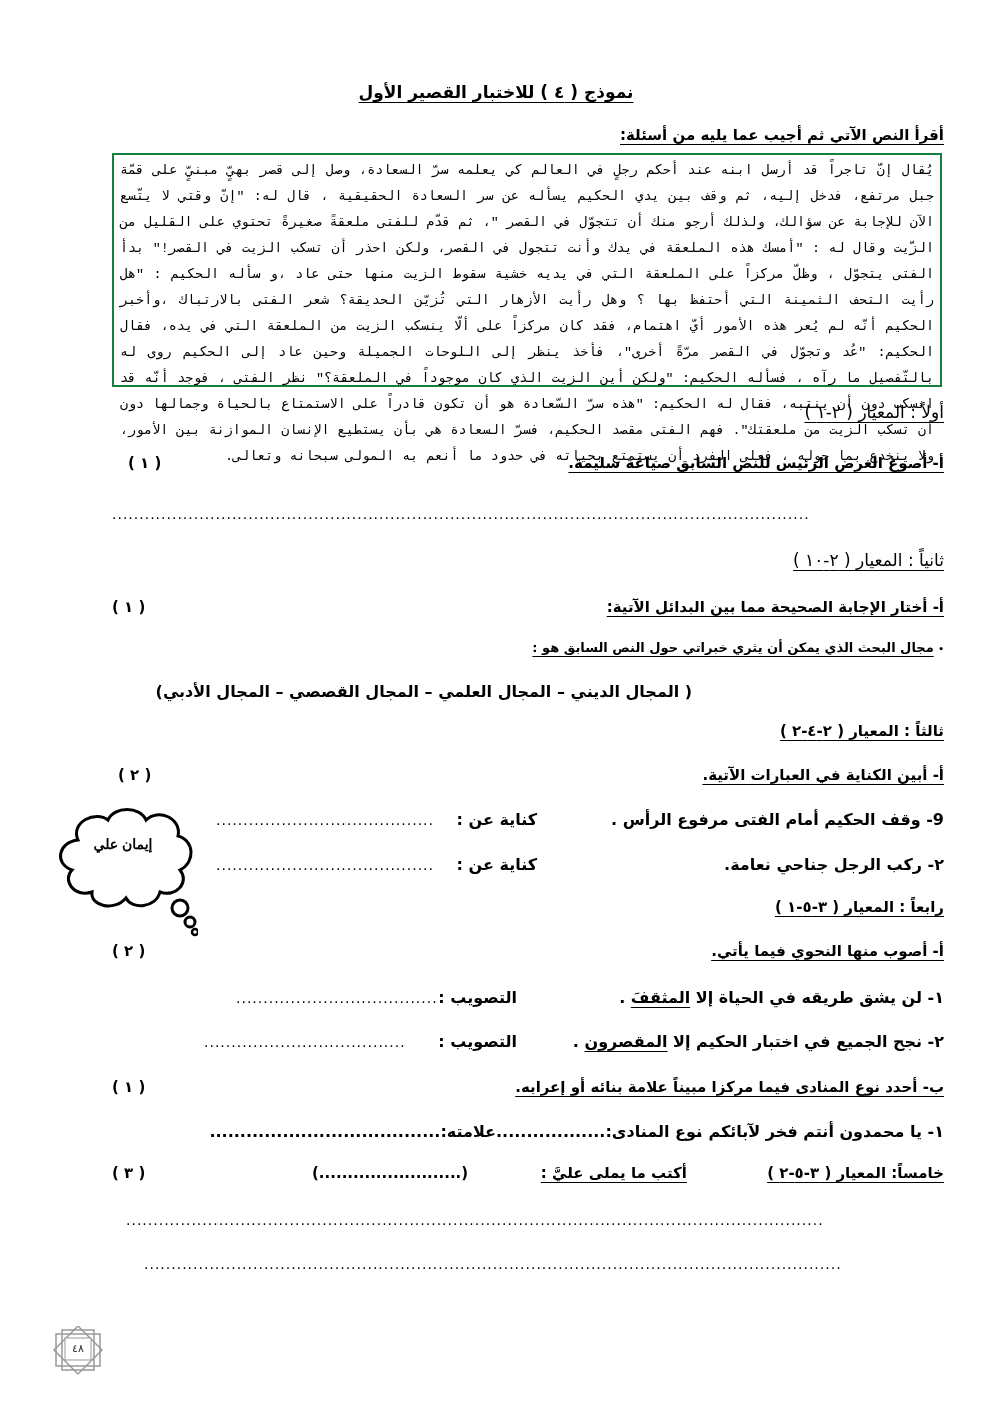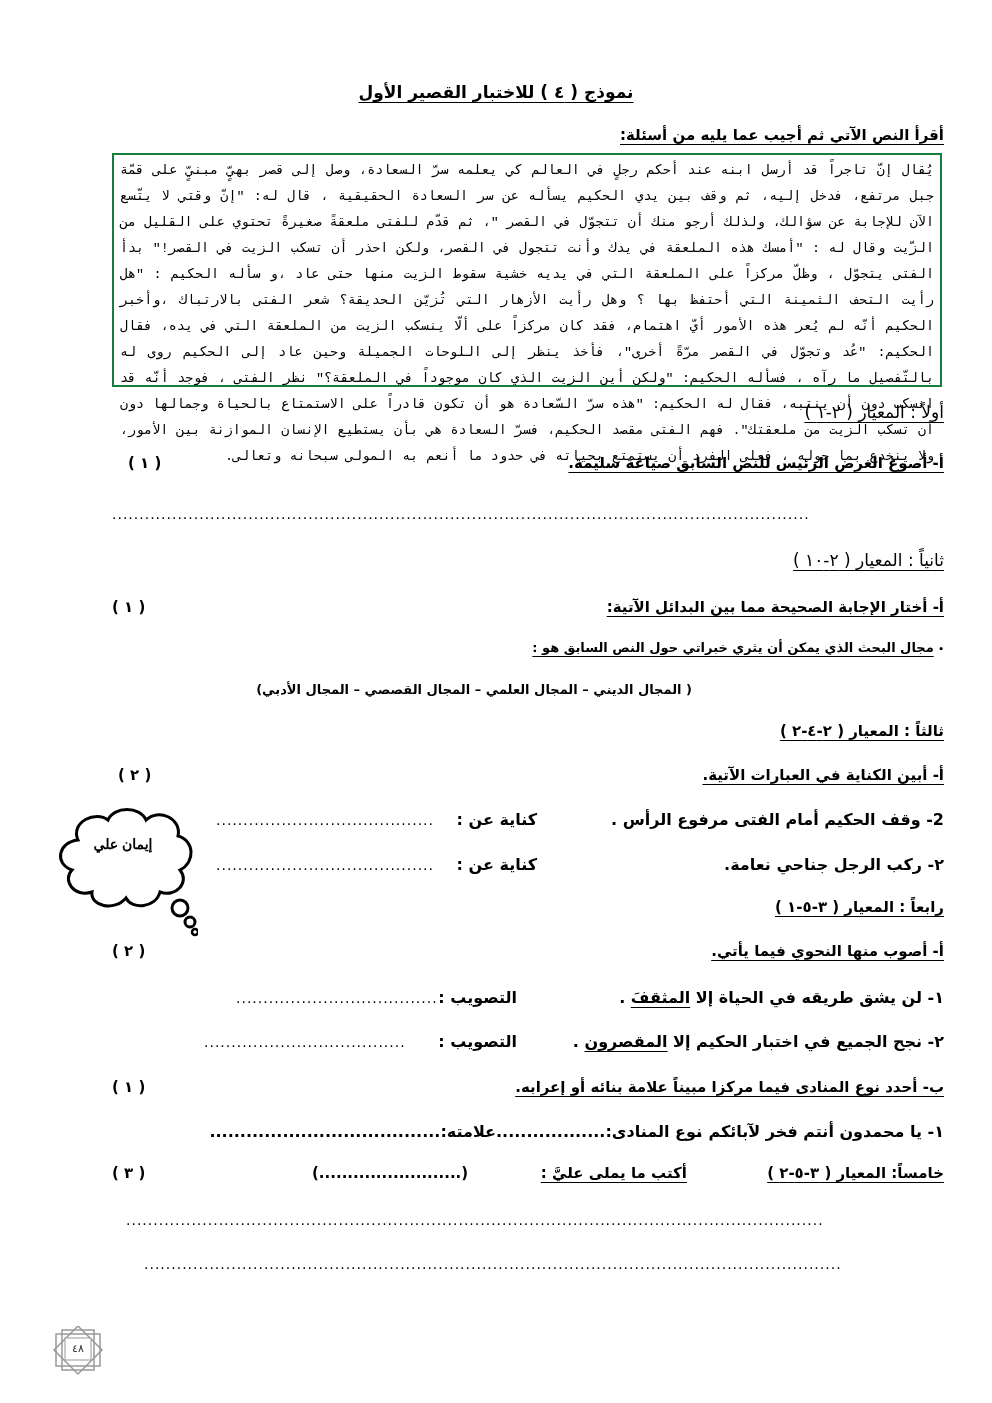--- a/index.html
+++ b/index.html
@@ -34,27 +34,27 @@
 <div class="abs mark" style="left:128px; top:454px;">( ١ )</div>
 <div class="abs dots" style="left:112px; top:506px; width:834px;">................................................................................................................................</div>
 
 <div class="abs rtl sec u" style="right:48px; top:550px;">ثانياً : المعيار ( ٢-١٠ )</div>
 <div class="abs rtl q u" style="right:48px; top:598px;">أ- أختار الإجابة الصحيحة مما بين البدائل الآتية:</div>
 <div class="abs mark" style="left:112px; top:598px;">( ١ )</div>
 <div class="abs rtl" style="right:48px; top:640px; font-size:13px; font-weight:bold;">
   <span style="font-size:9px;">•</span>
   <span class="u">مجال البحث الذي يمكن أن يثري خبراتي حول النص السابق هو :</span>
 </div>
-<div class="abs rtl" style="right:300px; top:682px; font-size:13px; font-weight:bold;">( المجال الديني – المجال العلمي – المجال القصصي – المجال الأدبي)</div>
+<div class="abs rtl" style="right:300px; top:682px; font-size:16px; font-weight:bold;">( المجال الديني – المجال العلمي – المجال القصصي – المجال الأدبي)</div>
 
 <div class="abs rtl q u" style="right:48px; top:722px;text-align:right;">ثالثاً : المعيار ( ٢-٤-٢ )</div>
 <div class="abs rtl q u" style="right:48px; top:766px;">أ- أبين الكناية في العبارات الآتية.</div>
 <div class="abs mark" style="left:118px; top:766px;">( ٢ )</div>
 
-<div class="abs rtl item" style="right:48px; top:810px;">2- وقف الحكيم أمام الفتى مرفوع الرأس .</div>
+<div class="abs rtl item" style="right:48px; top:810px;">9- وقف الحكيم أمام الفتى مرفوع الرأس .</div>
 <div class="abs rtl item" style="right:455px; top:810px;">كناية عن :</div>
 <div class="abs dots" style="left:216px; top:812px; width:240px;">........................................</div>
 
 <div class="abs rtl item" style="right:48px; top:855px;margin-left:40px;">٢- ركب الرجل جناحي نعامة.</div>
 <div class="abs rtl item" style="right:455px; top:855px;">كناية عن :</div>
 <div class="abs dots" style="left:216px; top:857px; width:240px;">........................................</div>
 
 <div class="abs" style="left:48px; top:800px; width:150px; height:140px;">
   <svg width="150" height="140" viewBox="0 0 150 140">
     <path d="M30,40 C22,22 48,10 60,20 C66,6 92,6 98,20 C110,8 134,18 130,36 C146,40 148,62 132,70 C142,82 128,98 112,92 C108,108 84,110 78,98 C66,112 42,106 44,92 C26,98 14,80 24,70 C6,64 10,42 30,40 Z" fill="#fff" stroke="#000" stroke-width="3"></path>

